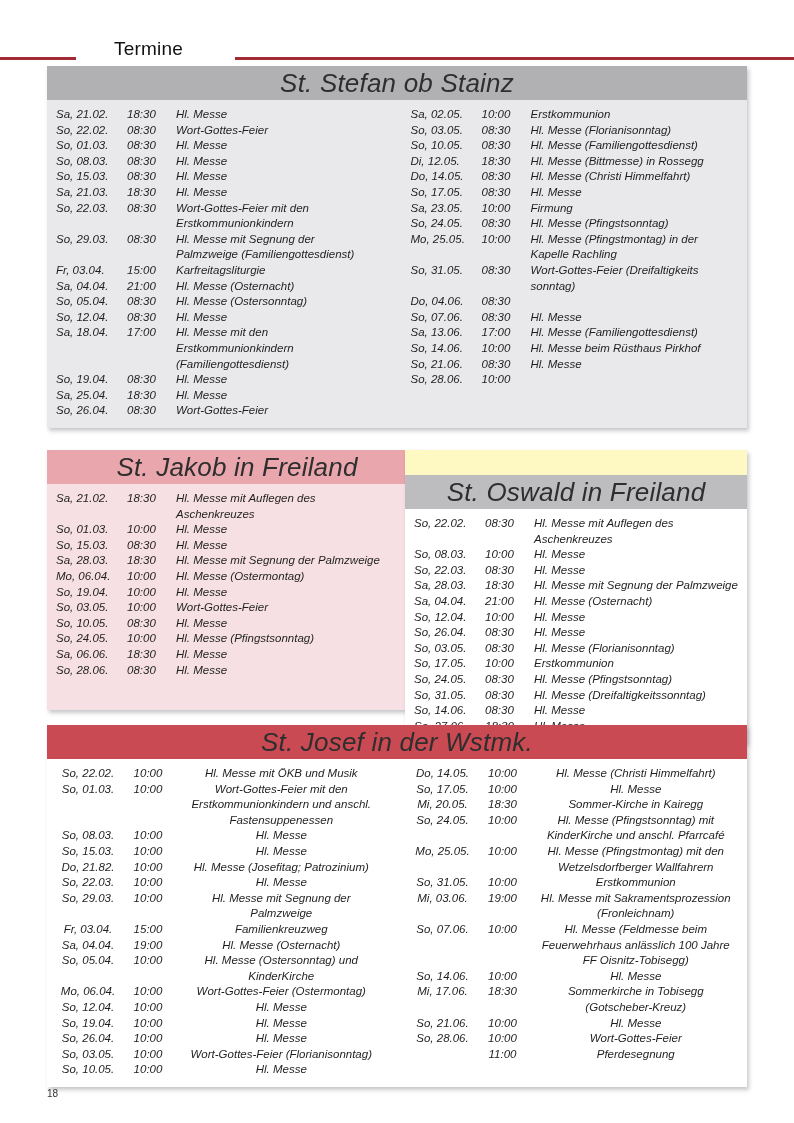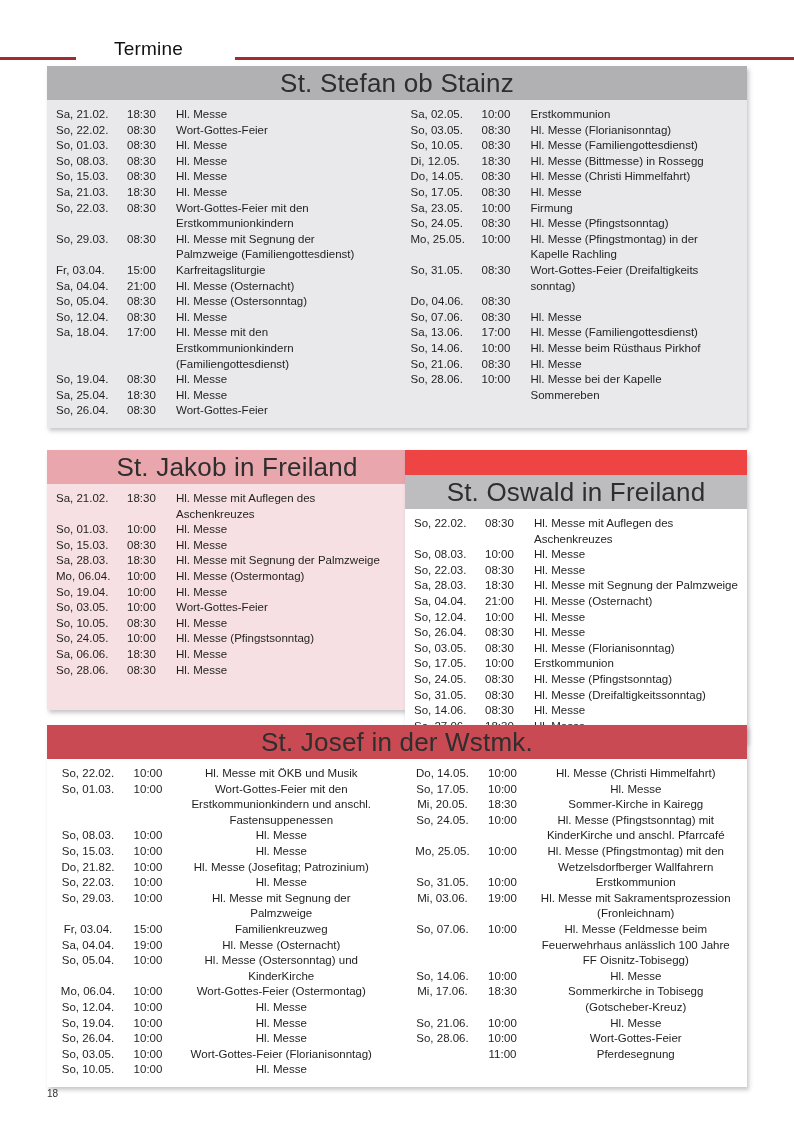--- a/index.html
+++ b/index.html
@@ -12,21 +12,21 @@
 
   
   .kicker { position:absolute; top:36px; left:0; right:0; height:24px;
             display:flex; align-items:flex-end; }
   .rule   { height:3px; background:var(--accent-rule,#a12a33); }
   .rule-l { width:76px; }
   .rule-r { flex:1; }
   .kicker-text { margin:0 52px 0 38px; font-size:19px; color:#121212; letter-spacing:.2px; }
 
   
-  .card { position:absolute; box-shadow:2px 3px 4px rgba(110,110,122,.38); background:#ef4444; }
+  .card { position:absolute; box-shadow:2px 3px 4px rgba(110,110,122,.38); background:#fef9c3;font-style:italic; }
   .card-header { height:34px; display:flex; align-items:center; justify-content:center;
                  font-size:26px; color:var(--header-text,#2e2e2e); letter-spacing:.2px; }
   .card-body   { box-sizing:border-box; padding:7px 6px 9px 9px; }
   .cols-2      { display:grid; grid-template-columns:1fr 1fr; column-gap:24px; }
 
   .sec-stefan { top:66px;  left:47px;  width:700px; }
   .sec-jakob  { top:450px; left:47px;  width:380px; }
   .sec-oswald { top:450px; left:405px; width:342px; }
   .sec-josef  { top:725px; left:47px;  width:700px;text-align:center; }
 
@@ -224,22 +224,20 @@
             <span class="e-text">Hl. Messe beim Rüsthaus Pirkhof</span>
           </div>
           <div class="entry">
             <span class="e-date">So, 21.06.</span>
             <span class="e-time">08:30</span>
             <span class="e-text">Hl. Messe</span>
           </div>
           <div class="entry">
             <span class="e-date">So, 28.06.</span>
             <span class="e-time">10:00</span>
-            <span class="e-text">Hl. Messe bei der Kapelle
-Sommereben</span>
           </div>
         </div>
     </div>
   </section>
 
   <section class="card sec-jakob">
     <div class="card-header">
       <span>St. Jakob in Freiland</span>
     </div>
     <div class="card-body">

